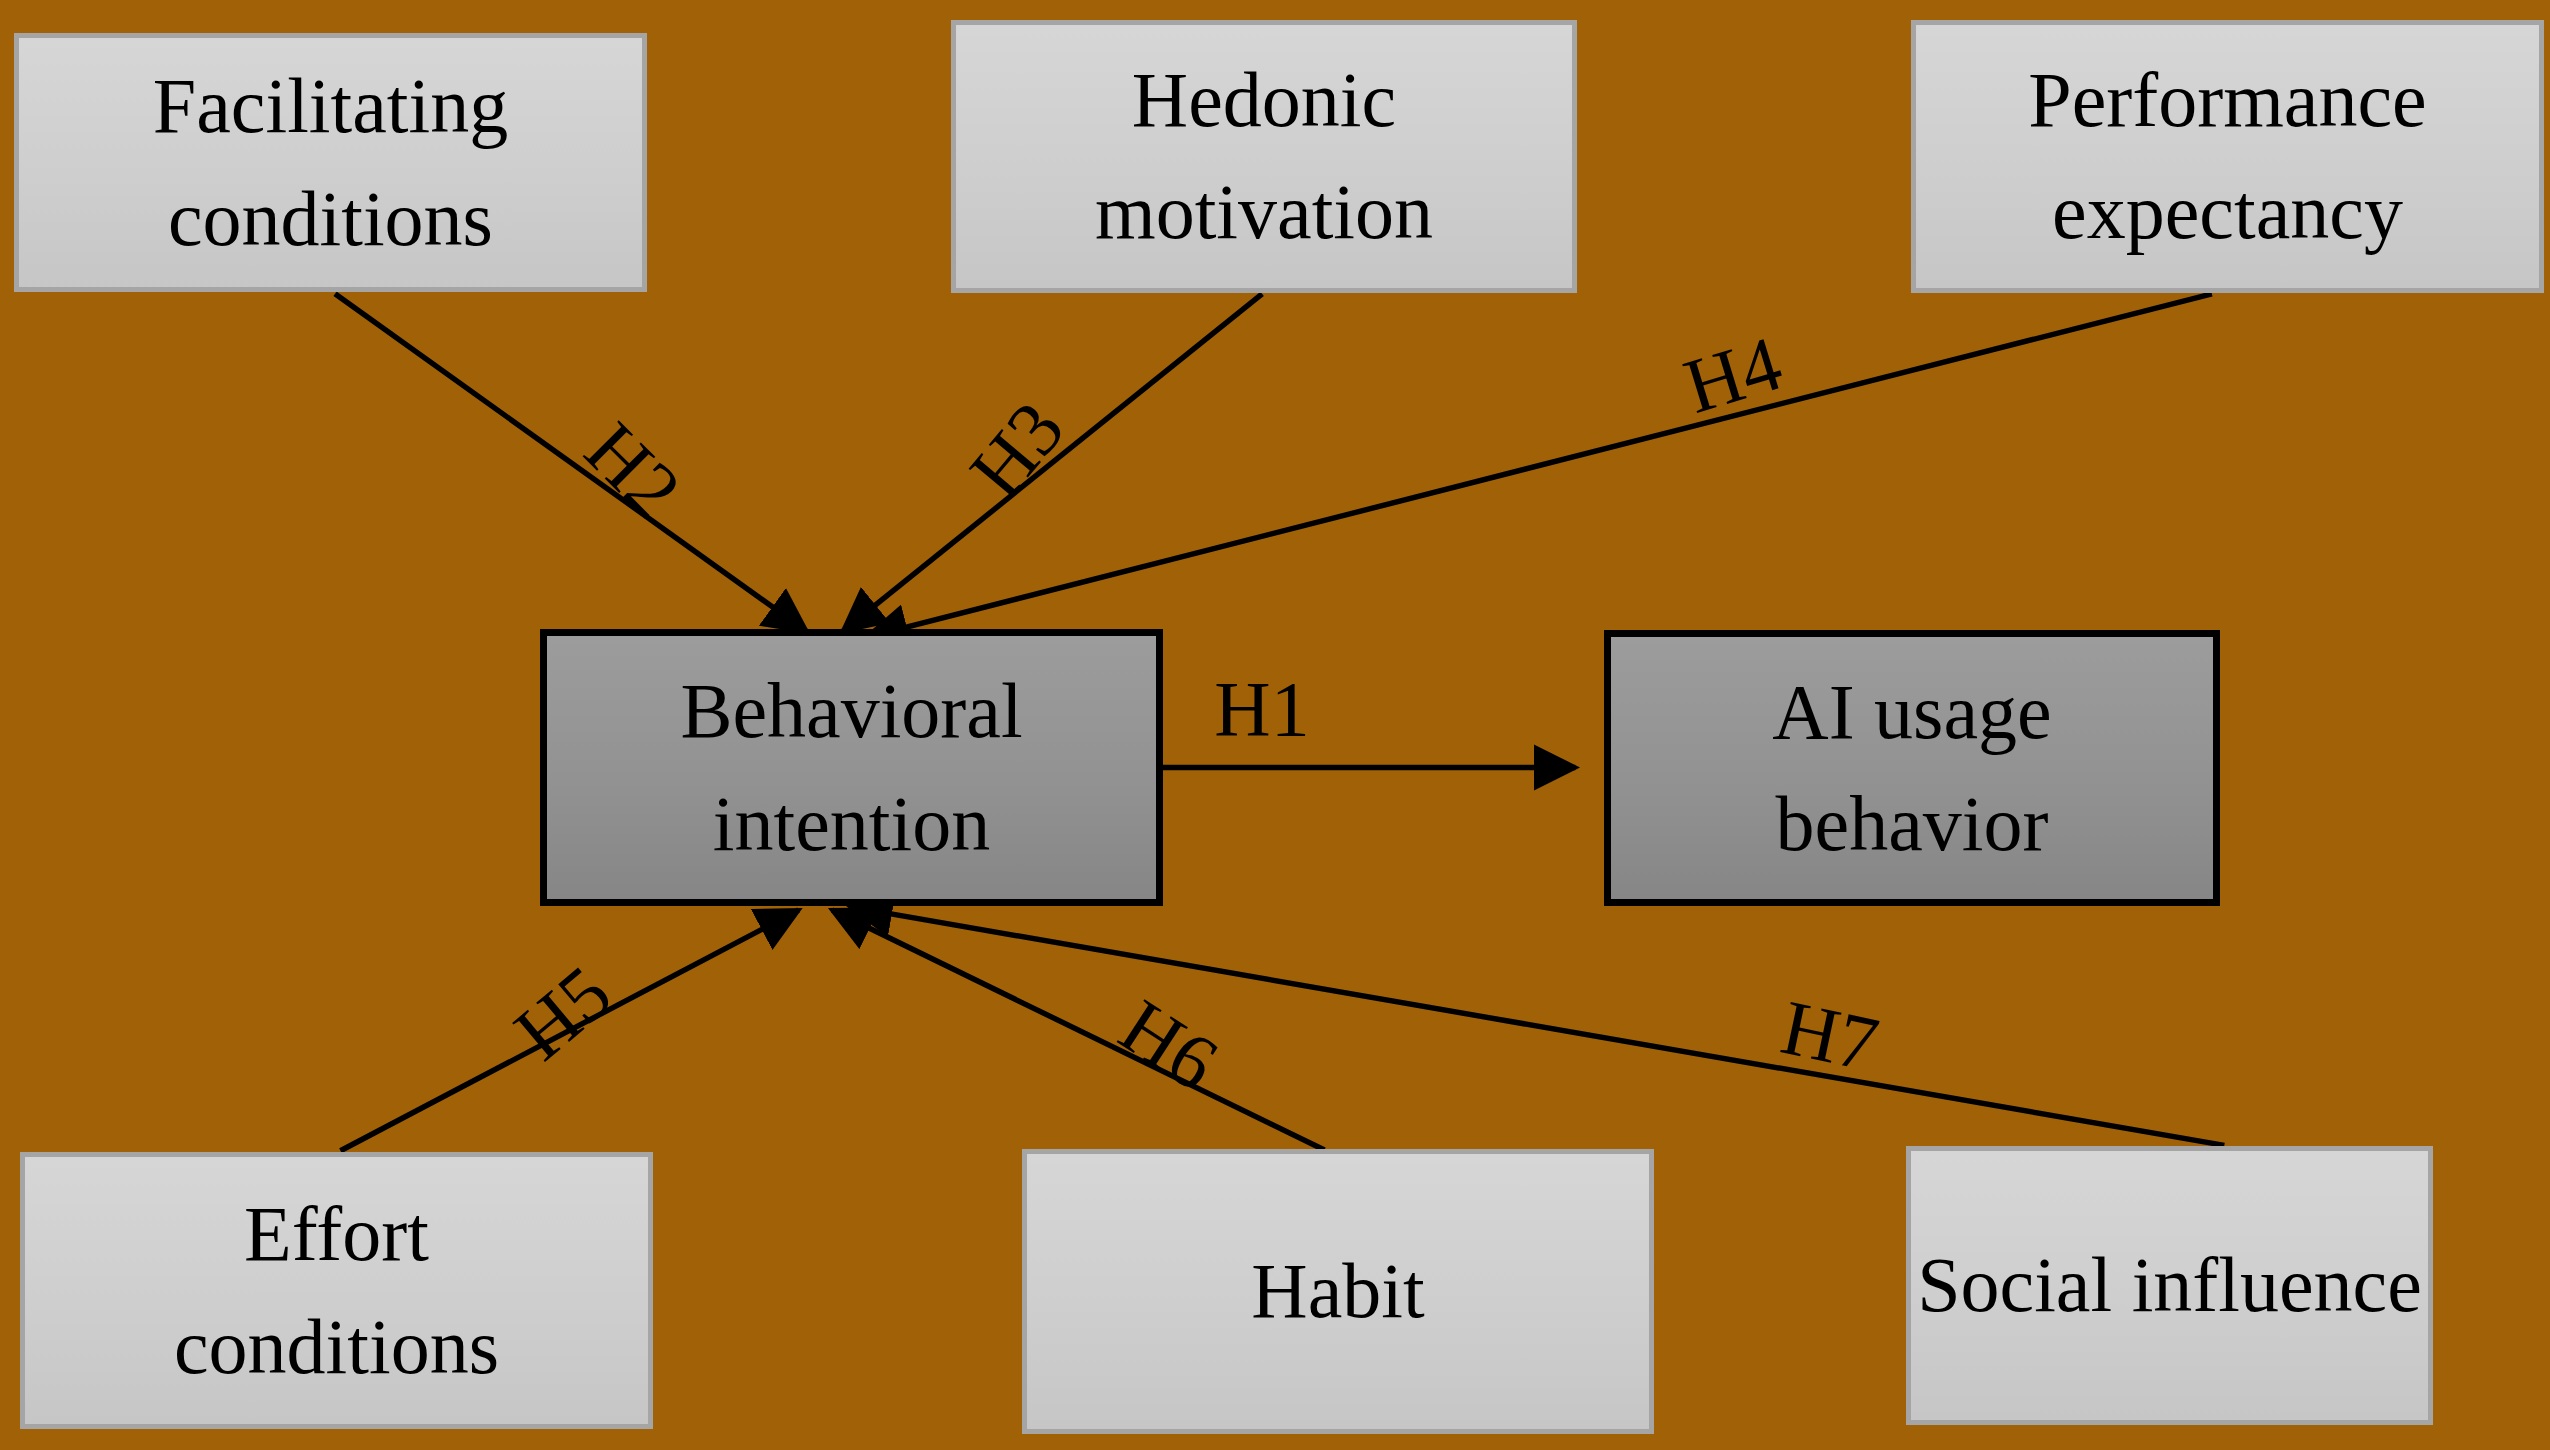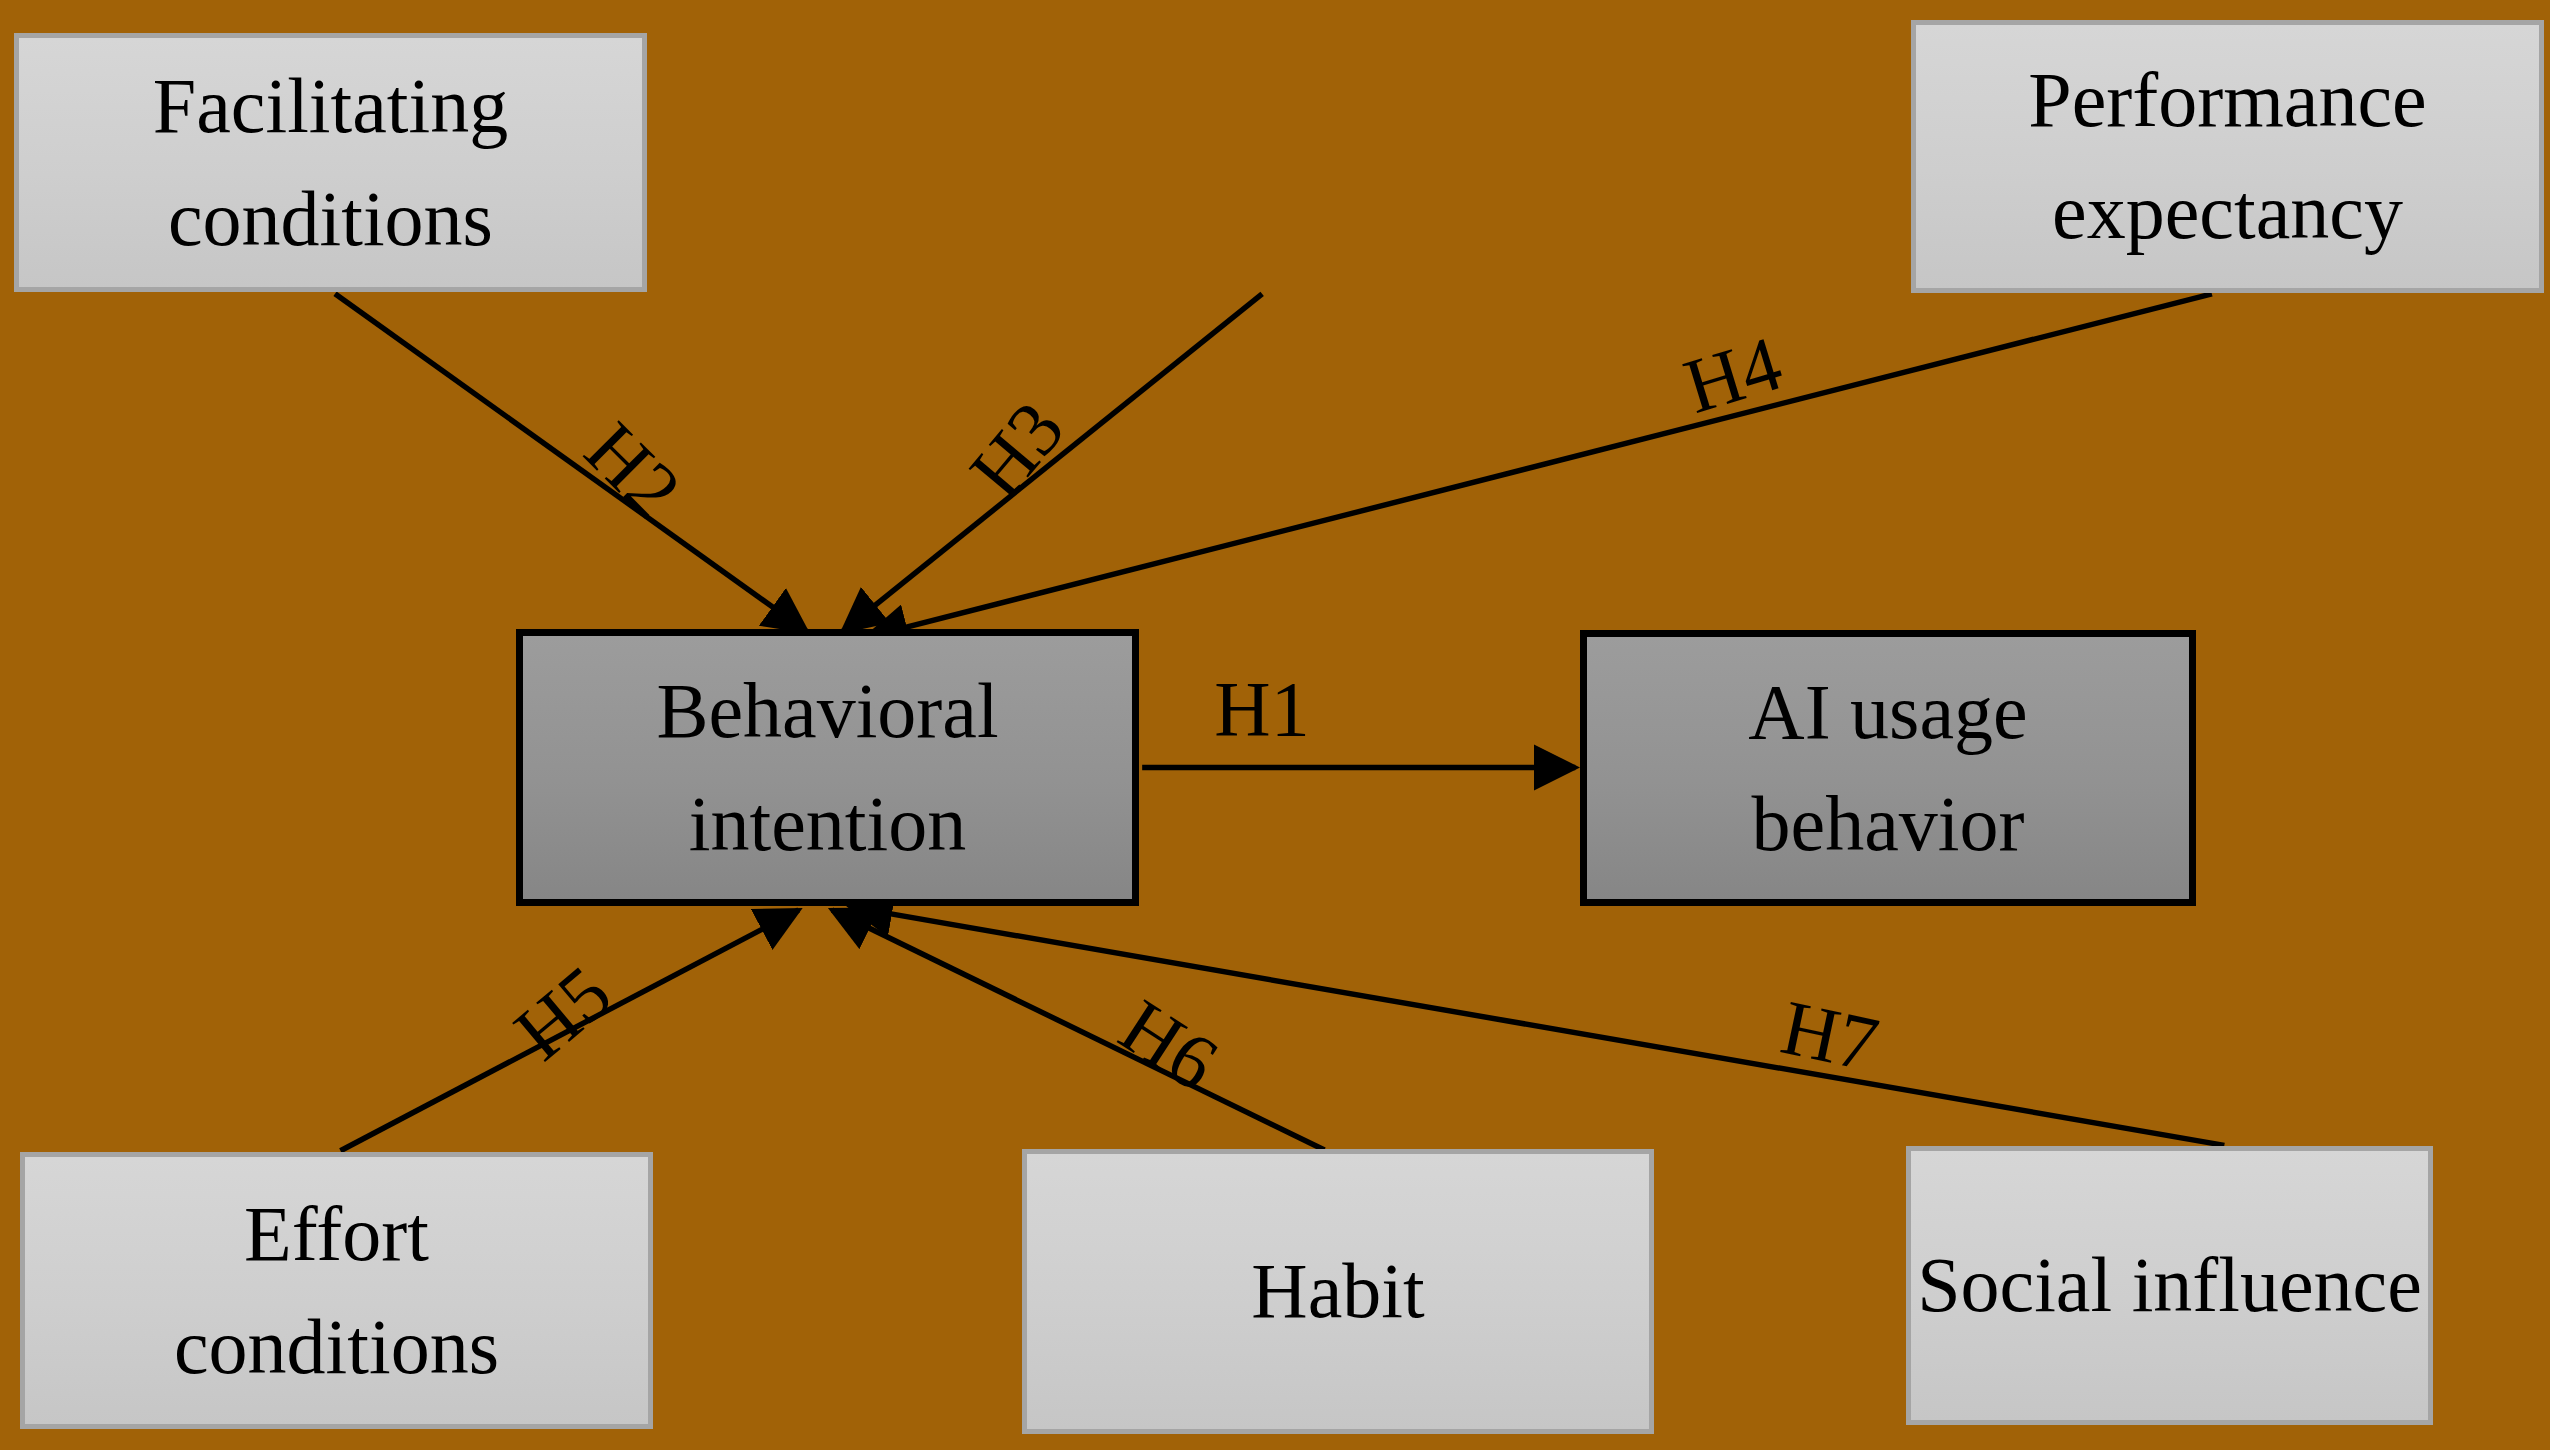--- a/index.html
+++ b/index.html
@@ -33,20 +33,21 @@
     line-height: 1.44;
     color: #000000;
   }
   .node.light {
     background: linear-gradient(to bottom, #d6d6d6 0%, #cecece 55%, #c6c6c6 100%);
     border: 5.5px solid #a5a5a5;
   }
   .node.dark {
     background: linear-gradient(to bottom, #9c9c9c 0%, #929292 55%, #868686 100%);
     border: 7.8px solid #000000;
+    margin-left: 24px;
   }
   
   #node-fc { left: 14px;   top: 33px;   width: 633px; height: 259px; }
   #node-hm { left: 951px; top: 19.5px;   width: 626px; height: 273px; }
   #node-pe { left: 1903px; top: 19.5px;   width: 633px; height: 273px; margin-left: 8px; }
   #node-bi { left: 516px;  top: 629px;  width: 623px; height: 277px; }
   #node-ai { left: 1580px; top: 630px;  width: 616px; height: 276px; }
   #node-ee { left: 20px;   top: 1152px; width: 633px; height: 277px; }
   #node-ha { left: 1022px; top: 1149px; width: 632px; height: 285px; }
   #node-si { left: 1906px; top: 1146px; width: 527px; height: 279px; }
@@ -89,20 +90,22 @@
     <line class="edge" x1="2839" y1="377" x2="1112" y2="818" marker-end="url(#arrowhead)"></line>
     <line class="edge" x1="1466" y1="985" x2="2022" y2="985" marker-end="url(#arrowhead)"></line>
     <line class="edge" x1="437" y1="1477" x2="1025" y2="1168" marker-end="url(#arrowhead)"></line>
     <line class="edge" x1="1700" y1="1476" x2="1068" y2="1168" marker-end="url(#arrowhead)"></line>
     <line class="edge" x1="2855" y1="1470" x2="1092" y2="1164" marker-end="url(#arrowhead)"></line>
   </svg>
 
   <div class="node light" id="node-fc">Facilitating
 conditions</div>
 
+  <div class="node light" id="node-hm">Hedonic
+motivation</div>
 
   <div class="node light" id="node-pe">Performance
 expectancy</div>
 
   <div class="node dark" id="node-bi">Behavioral
 intention</div>
 
   <div class="node dark" id="node-ai">AI usage
 behavior</div>
 

